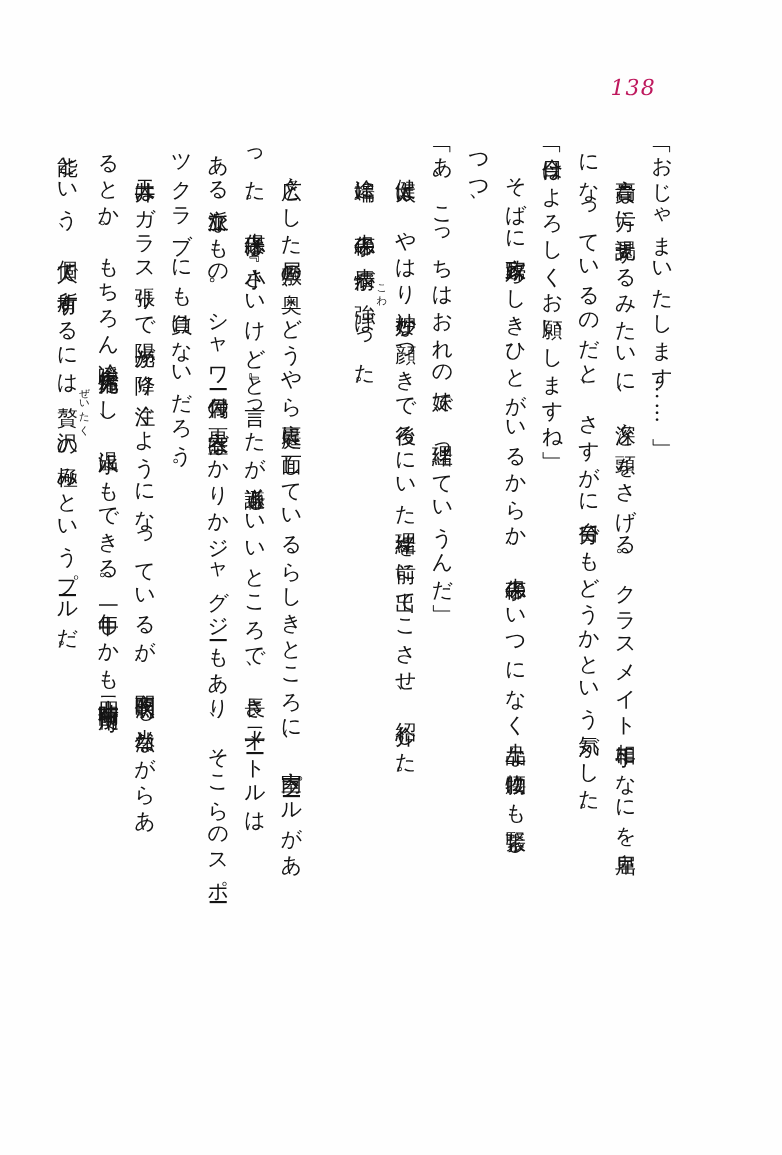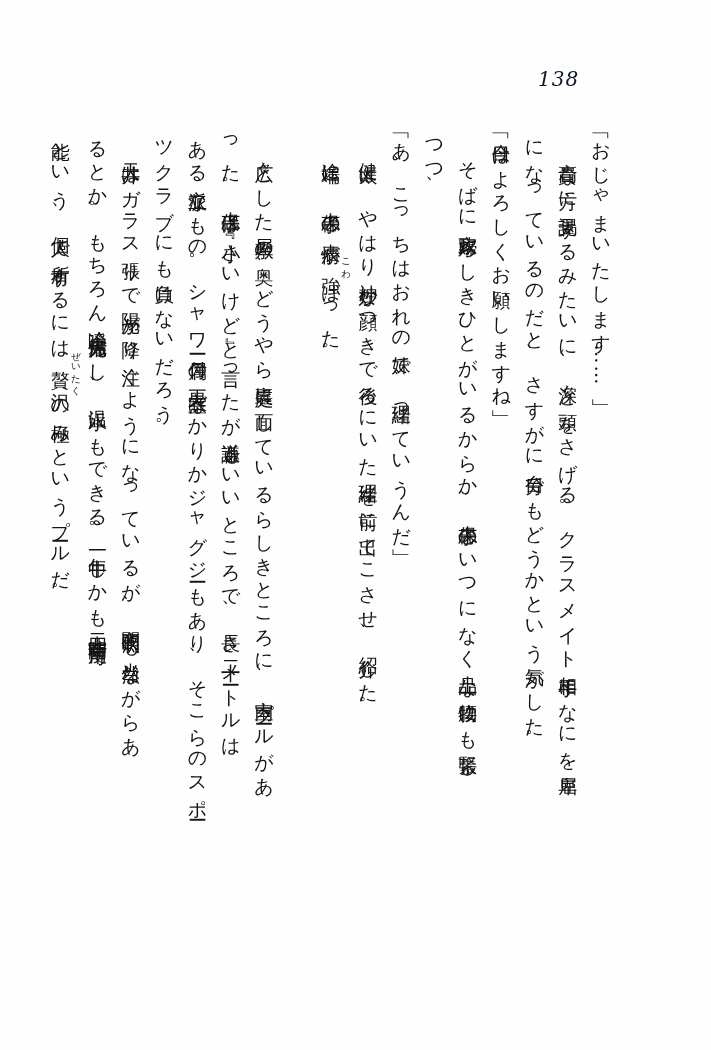--- a/index.html
+++ b/index.html
@@ -11,25 +11,25 @@
     background: #fefefe;
     font-family: "DejaVu Serif", "Liberation Serif", serif;
   }
   .page {
     position: relative;
     width: 711px; height: 1050px;
     background: #fefefe;
   }
   .page-number {
     position: absolute;
-    top: 67px; left: 538px;
+    top: 67px; left: 555px;
     font-style: italic;
     font-size: 20px;
     letter-spacing: 1px;
-    color: #0f172a;
+    color: #be185d;
   }
   .text-block {
     position: absolute;
     top: 127px; left: 52px;
     width: 566px; height: 812px;
     writing-mode: vertical-rl;
     -webkit-writing-mode: vertical-rl;
     text-orientation: mixed;
     font-size: 19px;
     letter-spacing: 2.2px;

